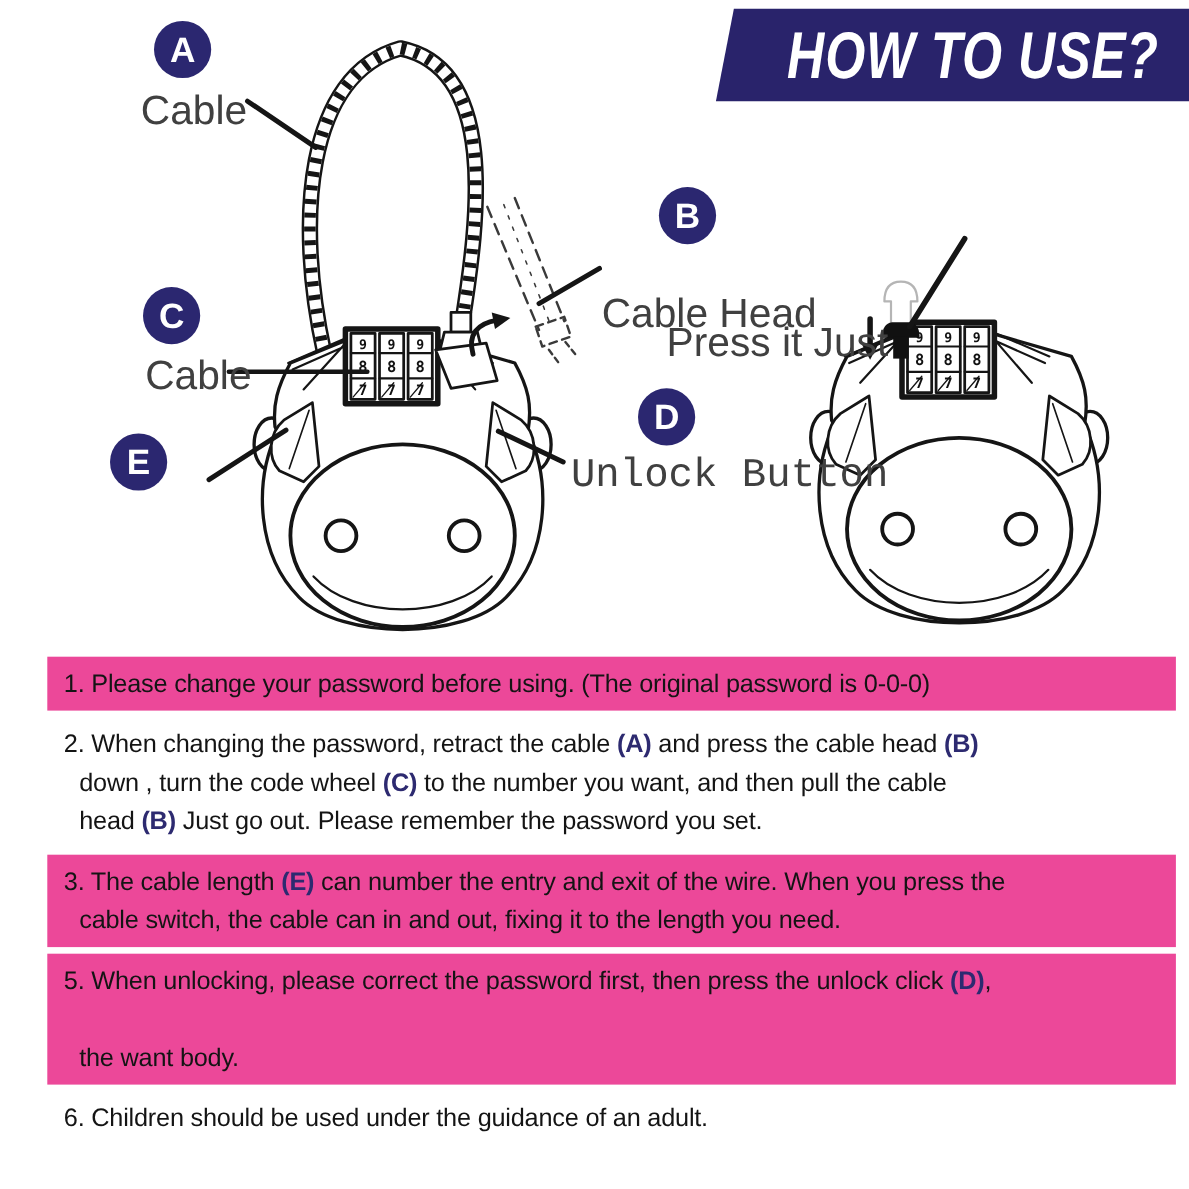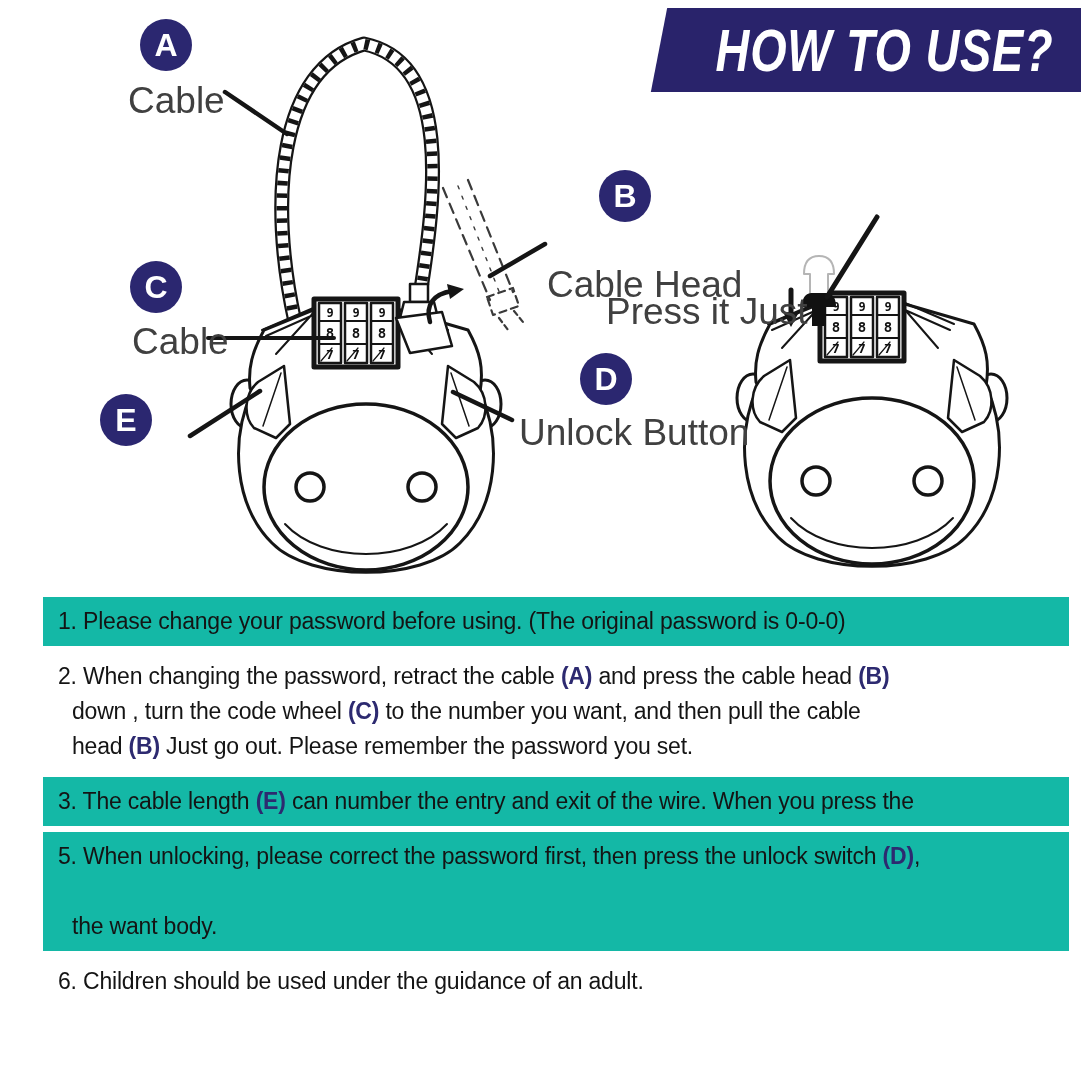--- a/index.html
+++ b/index.html
@@ -16,21 +16,21 @@
   
   .badge{position:absolute;width:52px;height:52px;border-radius:50%;background:#2b2770;
          display:flex;align-items:center;justify-content:center;color:#fff;
          font-size:32px;font-weight:bold;}
   .callout-label{position:absolute;font-size:37px;color:#404040;white-space:nowrap;}
 
   
   .instructions{position:absolute;left:43px;right:12px;top:597px;}
   .item{font-size:23px;line-height:35px;letter-spacing:-0.2px;
         padding:7px 10px 7px 29px;text-indent:-14px;margin-bottom:6px;color:#141414;}
-  .item.shaded{background:#14b8a6;}
+  .item.shaded{background:#ec4899;}
   .item .hl{color:#2d2a70;font-weight:bold;}
   svg text{font-family:"DejaVu Sans Mono",monospace;}
 </style>
 </head>
 <body>
 
 <div id="stage">
 
   <svg width="1081" height="592" viewBox="0 0 1081 592" style="position:absolute;left:0;top:0;" fill="none" stroke-linecap="round" stroke-linejoin="round">
     <defs>
@@ -136,27 +136,27 @@
   <div class="badge" style="left:140px;top:19px;">A</div>
   <div class="callout-label" style="left:128px;top:80px;">Cable</div>
 
   <div class="badge" style="left:599px;top:170px;">B</div>
   <div class="callout-label" style="left:547px;top:232px;margin-top:32px;">Cable Head</div>
 
   <div class="badge" style="left:130px;top:261px;">C</div>
   <div class="callout-label" style="left:132px;top:321px;">Cable</div>
 
   <div class="badge" style="left:580px;top:353px;">D</div>
-  <div class="callout-label" style="left:519px;top:412px;">Unlock Button</div>
+  <div class="callout-label" style="left:519px;top:412px;font-family:Liberation Mono, monospace;">Unlock Button</div>
 
   <div class="badge" style="left:100px;top:394px;">E</div>
 
   <div class="callout-label" style="left:606px;top:291px;">Press it Just</div>
 
   <div class="instructions">
       <div class="item shaded"><span>1. </span><span>Please change your password before using. (The original password is 0-0-0)</span></div>
       <div class="item"><span>2. </span><span>When changing the password, retract the cable </span><span class="hl">(A)</span><span> and press the cable head </span><span class="hl">(B)</span><br><span>down , turn the code wheel </span><span class="hl">(C)</span><span> to the number you want, and then pull the cable</span><br><span>head </span><span class="hl">(B)</span><span> Just go out. Please remember the password you set.</span></div>
-      <div class="item shaded"><span>3. </span><span>The cable length </span><span class="hl">(E)</span><span> can number the entry and exit of the wire. When you press the</span><br></div>
-      <div class="item shaded"><span>5. </span><span>When unlocking, please correct the password first, then press the unlock switch </span><span class="hl">(D)</span><span>,</span><br><br><span>the want body.</span></div>
+      <div class="item shaded"><span>3. </span><span>The cable length </span><span class="hl">(E)</span><span> can number the entry and exit of the wire. When you press the</span><br><span>cable switch, the cable can in and out, fixing it to the length you need.</span></div>
+      <div class="item shaded"><span>5. </span><span>When unlocking, please correct the password first, then press the unlock click </span><span class="hl">(D)</span><span>,</span><br><br><span>the want body.</span></div>
       <div class="item"><span>6. </span><span>Children should be used under the guidance of an adult.</span></div>
     </div>
 
 </div>
 
 </body></html>

